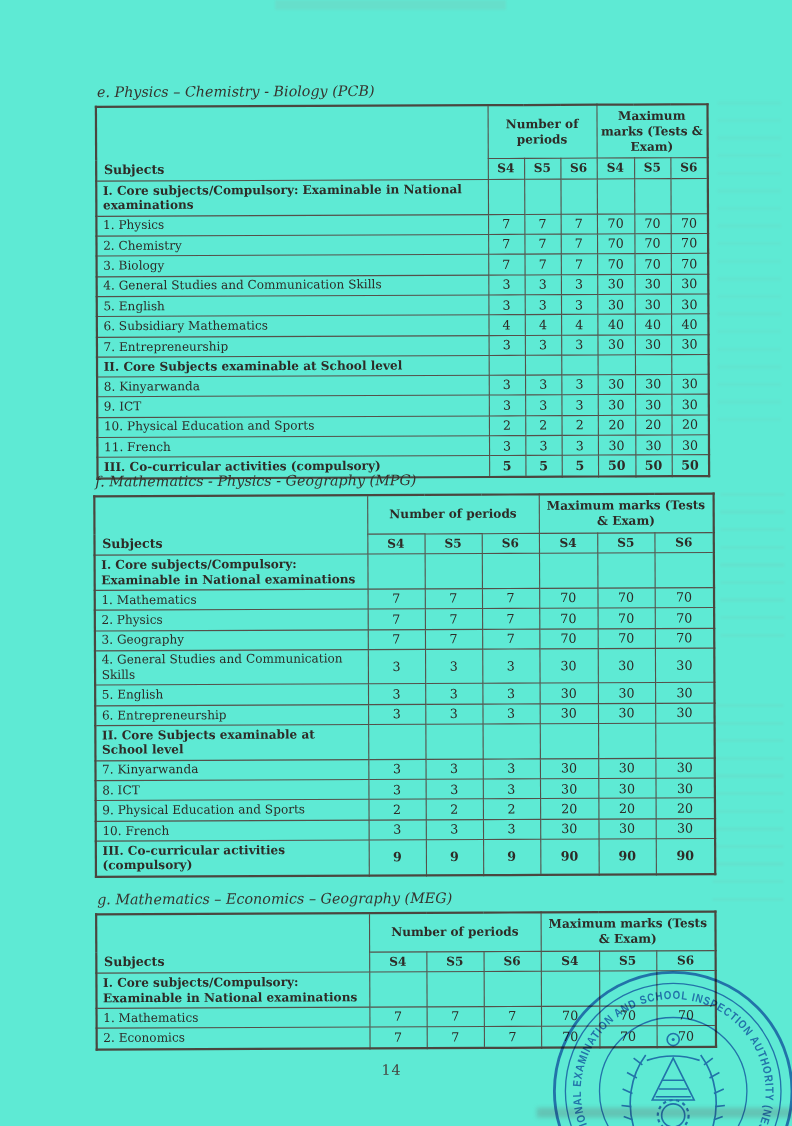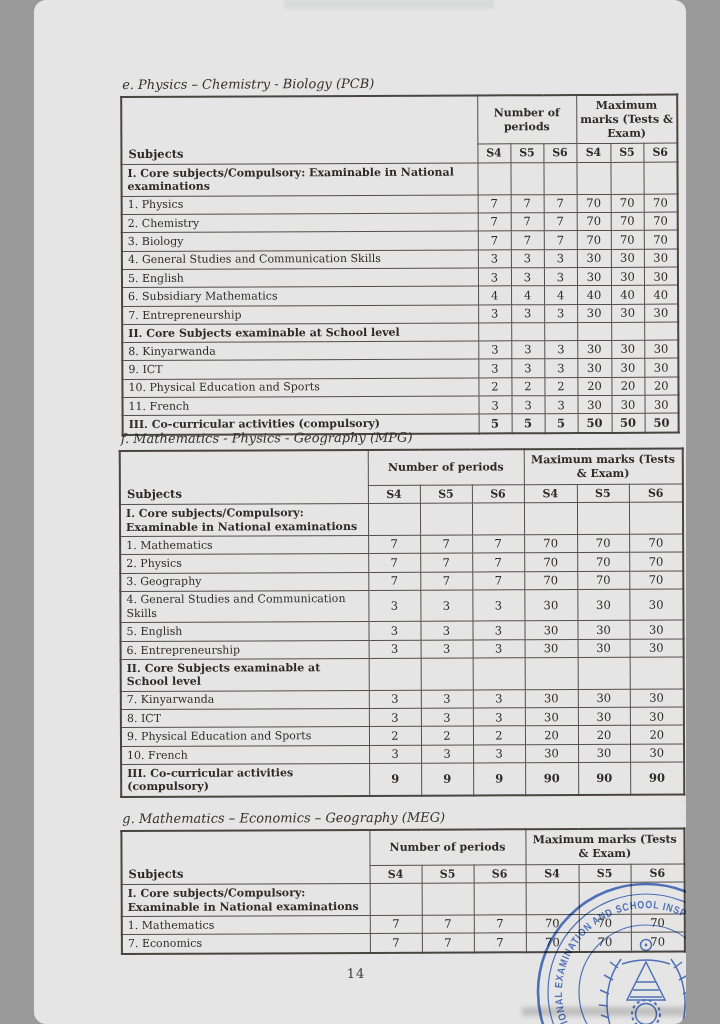--- a/index.html
+++ b/index.html
@@ -1,19 +1,19 @@
 <!DOCTYPE html>
 <html><head>
 <meta charset="utf-8">
 <style>
   html,body{margin:0;padding:0;background:#9a9a9a;}
   .page{
-    position:relative;width:652px;height:1024px;margin:0 auto;
-    background:#e5e5e5;overflow:hidden;
-    font-family:"DejaVu Serif", serif;color:#2e2b27;border-radius:12px;
+    position:relative;width:720px;height:1024px;margin:0 auto;
+    background:#5eead4;overflow:hidden;
+    font-family:"DejaVu Serif", serif;color:#2e2b27;
   }
   .scan{position:absolute;inset:0;transform:rotate(-0.25deg);transform-origin:50% 50%;}
   
   .tblock{position:absolute;}
   .t1{left:88px;top:76px;width:556px;}
   .t2{left:85px;top:430px;width:563px;}
   .t3{left:85px;top:810px;width:563px;}
   .caption{margin:0 0 4px 2px;font-style:italic;font-size:13px;color:#36332e;}
   table.sched{border-collapse:collapse;table-layout:fixed;width:100%;border:2px solid #4a463f;}
   .sched th,.sched td{border:1px solid #55504a;padding:1.5px 5px;font-size:11px;line-height:1.25;vertical-align:middle;overflow:hidden;}
@@ -394,21 +394,21 @@
             <tr>
               <td class="lbl">1. Mathematics</td>
               <td class="val">7</td>
               <td class="val">7</td>
               <td class="val">7</td>
               <td class="val">70</td>
               <td class="val">70</td>
               <td class="val">70</td>
             </tr>
             <tr>
-              <td class="lbl">7. Economics</td>
+              <td class="lbl">2. Economics</td>
               <td class="val">7</td>
               <td class="val">7</td>
               <td class="val">7</td>
               <td class="val">70</td>
               <td class="val">70</td>
               <td class="val">70</td>
             </tr>
           </tbody>
         </table>
     </section>

